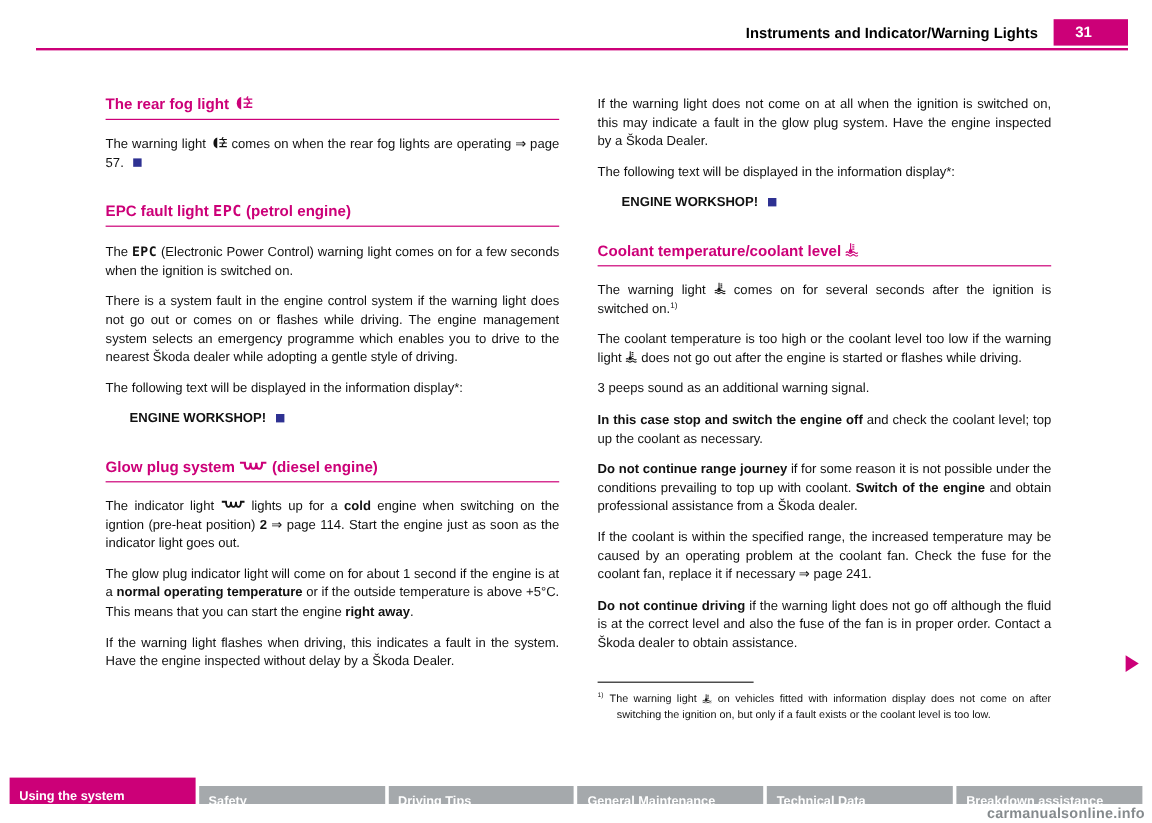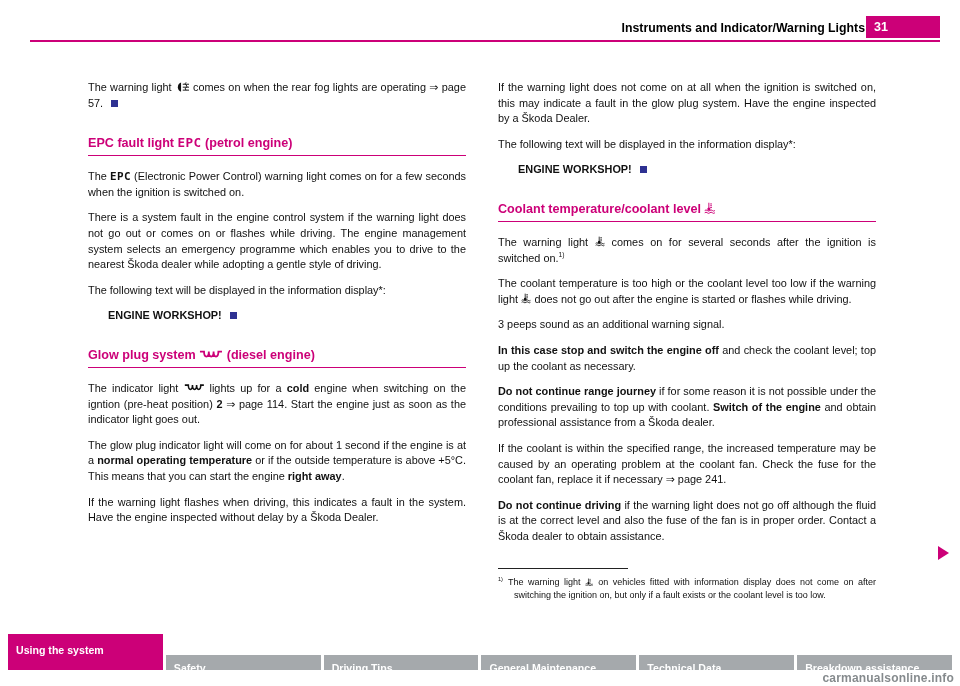--- a/index.html
+++ b/index.html
@@ -4,22 +4,22 @@
 <style>
   * { margin:0; padding:0; box-sizing:border-box; }
   html { --mag:#cc0078; --sq:#2e3192; --tabgray:#a5a9ac; --wm:#757b7e; }
   body {
     width:960px; height:686px; position:relative; overflow:hidden;
     background:#ffffff; color:#111;
     font-family:"Liberation Sans", sans-serif;
   }
   
   .header-title { position:absolute; top:21px; right:95px; font-size:12.3px; font-weight:bold; color:#000;padding-left:33px; }
-  .page-badge { position:absolute; top:16px; right:20px; width:74px; height:22px; background:var(--mag);
-    color:#fff; font-weight:bold; font-size:12.5px; line-height:22px; padding-left:8px; }
+  .page-badge { position:absolute; top:16px; right:20px; width:62px; height:22px; background:var(--mag);
+    color:#fff; font-weight:bold; font-size:12.5px; line-height:22px; padding-left:18px; }
   .header-rule { position:absolute; top:40px; left:30px; right:20px; height:1.5px; background:var(--mag); }
   
   .content { position:absolute; top:80px; left:88px; right:84px; display:flex; gap:32px; }
   .col { flex:1; min-width:0; }
   .section { margin-bottom:24px; }
   .sec-heading { color:var(--mag); font-size:12.6px; font-weight:bold;
     border-bottom:1px solid var(--mag); padding-bottom:5px; margin-bottom:13px; }
   .para { font-size:10.9px; line-height:1.43; text-align:justify; margin-bottom:10px; }
   .display-line { padding-left:20px; text-align:left; }
   .b { font-weight:bold; }
@@ -32,36 +32,45 @@
   .footnote-rule { width:130px; height:1px; background:#222; margin-bottom:7px; }
   .footnote-text { font-size:9px; line-height:1.4; text-align:justify; padding-left:16px; text-indent:-16px; }
   .footnote-text sup { margin-right:5px; }
   
   .cont-arrow { position:absolute; right:11px; top:546px; width:0; height:0;
     border-left:11px solid var(--mag); border-top:7px solid transparent; border-bottom:7px solid transparent; }
   
   .footer { position:absolute; left:8px; right:8px; bottom:16px; display:flex; gap:3px; align-items:flex-end; }
   .tab { flex:1; height:15px; background:var(--tabgray); color:#fff; font-size:10.6px; font-weight:bold;
     line-height:27px; padding-left:8px; white-space:nowrap; overflow:hidden; cursor:pointer; }
-  .tab.active { background:var(--mag); height:36px; line-height:32px; }
+  .tab.active { background:var(--mag); height:22px; line-height:32px; }
   
   .watermark { position:absolute; right:6px; bottom:1px; font-size:12px; font-weight:bold;
     color:var(--wm); opacity:0.88; letter-spacing:0.2px; }
 </style>
 </head>
 <body>
 
 <div class="header-title">Instruments and Indicator/Warning Lights</div>
 <div class="page-badge"><span>31</span></div>
 <div class="header-rule"></div>
 
 <div class="content">
   <div class="col">
     <div id="left-sections">
         <div class="section">
+          <h2 class="sec-heading"><span>The rear fog light </span><span class="inline-icon"><svg viewBox="0 0 20 14">
+                <path d="M8.2,0.8 A6.6,6.6 0 0 0 8.2,13.2 Z" fill="currentColor"></path>
+                <g stroke="currentColor" stroke-width="1.3" fill="none">
+                  <line x1="10.5" y1="3" x2="19" y2="3"></line>
+                  <line x1="10.5" y1="7" x2="19" y2="7"></line>
+                  <line x1="10.5" y1="11" x2="19" y2="11"></line>
+                  <path d="M15,0.5 q-2.4,1.8 0,3.5 q2.4,1.8 0,3.5 q-2.4,1.8 0,3.5"></path>
+                </g>
+              </svg></span></h2>
           <p class="para"><span>The warning light </span><span class="inline-icon"><svg viewBox="0 0 20 14">
                 <path d="M8.2,0.8 A6.6,6.6 0 0 0 8.2,13.2 Z" fill="currentColor"></path>
                 <g stroke="currentColor" stroke-width="1.3" fill="none">
                   <line x1="10.5" y1="3" x2="19" y2="3"></line>
                   <line x1="10.5" y1="7" x2="19" y2="7"></line>
                   <line x1="10.5" y1="11" x2="19" y2="11"></line>
                   <path d="M15,0.5 q-2.4,1.8 0,3.5 q2.4,1.8 0,3.5 q-2.4,1.8 0,3.5"></path>
                 </g>
               </svg></span><span> comes on when the rear fog lights are operating ⇒ page 57. </span><span class="end-square"></span></p>
         </div>

